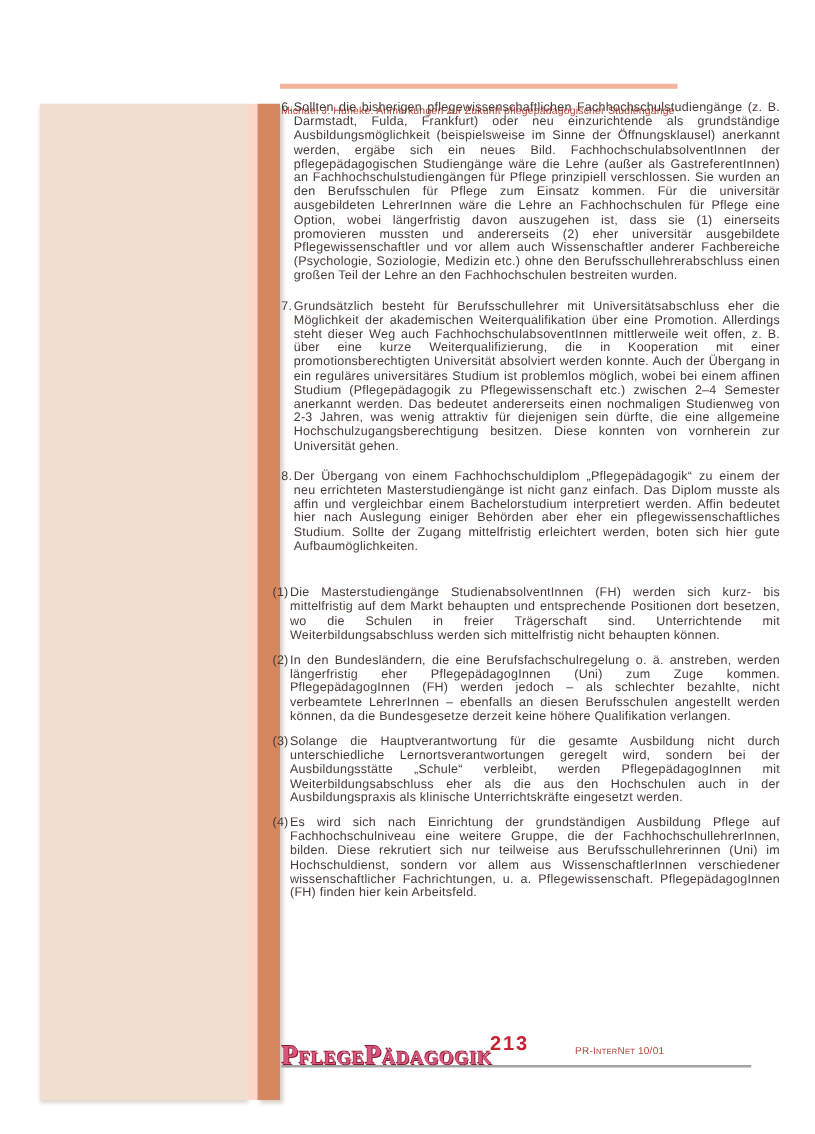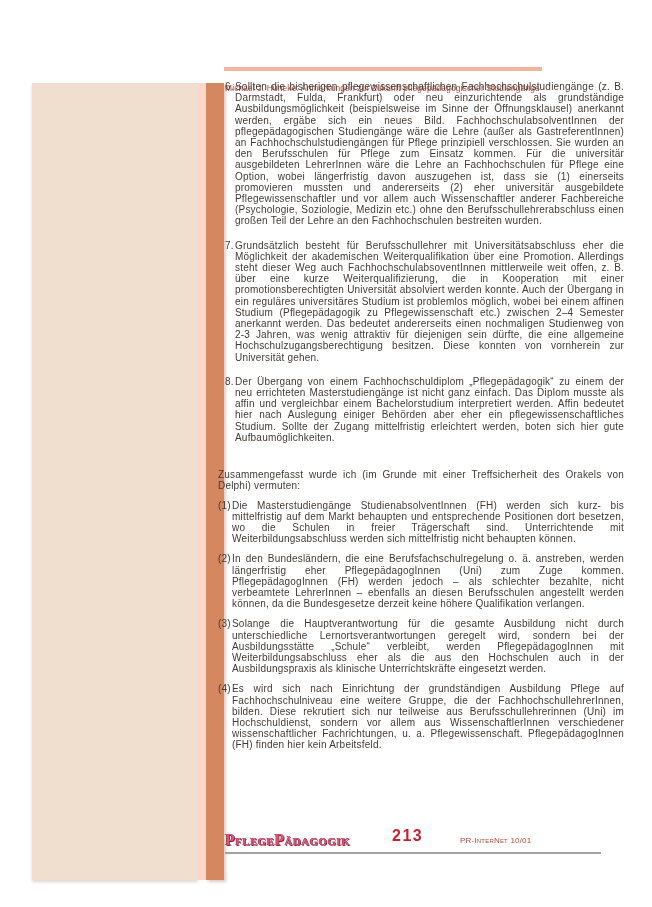--- a/index.html
+++ b/index.html
@@ -71,21 +71,21 @@
   .footer-rule {
     position: absolute; left: 225px; top: 852px;
     width: 376px; height: 2px;
     background: #a3a3a3;
   }
   .journal-logo {
     position: absolute; left: 225px; top: 831px;
     font-family: "Liberation Serif", serif;
     font-variant: small-caps;
     font-weight: bold;
-    font-size: 16px; letter-spacing: 0.4px;
+    font-size: 22px; letter-spacing: 0.4px;
     color: #d8567e;
     text-shadow: 0.7px 0.7px 0 #8c1b30, -0.4px -0.4px 0 #8c1b30;
     white-space: nowrap;
   }
   .page-number {
     position: absolute; left: 392px; top: 827px;
     font-weight: bold;
     font-size: 16px; letter-spacing: 1.5px;
     color: #c5232f;
   }
@@ -109,21 +109,20 @@
 <div class="byline-underline"></div>
 
 <div class="text-block">
 
   <div class="num-para"><span class="marker">6.</span><span>Sollten die bisherigen pflegewissenschaftlichen Fachhochschulstudiengänge (z. B. Darmstadt, Fulda, Frankfurt) oder neu einzurichtende als grundständige Ausbildungsmöglichkeit (beispielsweise im Sinne der Öffnungsklausel) anerkannt werden, ergäbe sich ein neues Bild. FachhochschulabsolventInnen der pflegepädagogischen Studiengänge wäre die Lehre (außer als GastreferentInnen) an Fachhochschulstudiengängen für Pflege prinzipiell verschlossen. Sie wurden an den Berufsschulen für Pflege zum Einsatz kommen. Für die universitär ausgebildeten LehrerInnen wäre die Lehre an Fachhochschulen für Pflege eine Option, wobei längerfristig davon auszugehen ist, dass sie (1) einerseits promovieren mussten und andererseits (2) eher universitär ausgebildete Pflegewissenschaftler und vor allem auch Wissenschaftler anderer Fachbereiche (Psychologie, Soziologie, Medizin etc.) ohne den Berufsschullehrerabschluss einen großen Teil der Lehre an den Fachhochschulen bestreiten wurden.</span></div>
 
   <div class="num-para"><span class="marker">7.</span><span>Grundsätzlich besteht für Berufsschullehrer mit Universitätsabschluss eher die Möglichkeit der akademischen Weiterqualifikation über eine Promotion. Allerdings steht dieser Weg auch FachhochschulabsoventInnen mittlerweile weit offen, z. B. über eine kurze Weiterqualifizierung, die in Kooperation mit einer promotionsberechtigten Universität absolviert werden konnte. Auch der Übergang in ein reguläres universitäres Studium ist problemlos möglich, wobei bei einem affinen Studium (Pflegepädagogik zu Pflegewissenschaft etc.) zwischen 2–4 Semester anerkannt werden. Das bedeutet andererseits einen nochmaligen Studienweg von 2-3 Jahren, was wenig attraktiv für diejenigen sein dürfte, die eine allgemeine Hochschulzugangsberechtigung besitzen. Diese konnten von vornherein zur Universität gehen.</span></div>
 
   <div class="num-para last"><span class="marker">8.</span><span>Der Übergang von einem Fachhochschuldiplom „Pflegepädagogik“ zu einem der neu errichteten Masterstudiengänge ist nicht ganz einfach. Das Diplom musste als affin und vergleichbar einem Bachelorstudium interpretiert werden. Affin bedeutet hier nach Auslegung einiger Behörden aber eher ein pflegewissenschaftliches Studium. Sollte der Zugang mittelfristig erleichtert werden, boten sich hier gute Aufbaumöglichkeiten.</span></div>
 
-  <div class="summary-intro">Zusammengefasst wurde ich (im Grunde mit einer Treffsicherheit des Orakels von Delphi) vermuten:</div>
 
   <div class="pred-item"><span class="marker">(1)</span><span>Die Masterstudiengänge StudienabsolventInnen (FH) werden sich kurz- bis mittelfristig auf dem Markt behaupten und entsprechende Positionen dort besetzen, wo die Schulen in freier Trägerschaft sind. Unterrichtende mit Weiterbildungsabschluss werden sich mittelfristig nicht behaupten können.</span></div>
 
   <div class="pred-item"><span class="marker">(2)</span><span>In den Bundesländern, die eine Berufsfachschulregelung o. ä. anstreben, werden längerfristig eher PflegepädagogInnen (Uni) zum Zuge kommen. PflegepädagogInnen (FH) werden jedoch – als schlechter bezahlte, nicht verbeamtete LehrerInnen – ebenfalls an diesen Berufsschulen angestellt werden können, da die Bundesgesetze derzeit keine höhere Qualifikation verlangen.</span></div>
 
   <div class="pred-item"><span class="marker">(3)</span><span>Solange die Hauptverantwortung für die gesamte Ausbildung nicht durch unterschiedliche Lernortsverantwortungen geregelt wird, sondern bei der Ausbildungsstätte „Schule“ verbleibt, werden PflegepädagogInnen mit Weiterbildungsabschluss eher als die aus den Hochschulen auch in der Ausbildungspraxis als klinische Unterrichtskräfte eingesetzt werden.</span></div>
 
   <div class="pred-item"><span class="marker">(4)</span><span>Es wird sich nach Einrichtung der grundständigen Ausbildung Pflege auf Fachhochschulniveau eine weitere Gruppe, die der FachhochschullehrerInnen, bilden. Diese rekrutiert sich nur teilweise aus Berufsschullehrerinnen (Uni) im Hochschuldienst, sondern vor allem aus WissenschaftlerInnen verschiedener wissenschaftlicher Fachrichtungen, u. a. Pflegewissenschaft. PflegepädagogInnen (FH) finden hier kein Arbeitsfeld.</span></div>
 
 </div>

